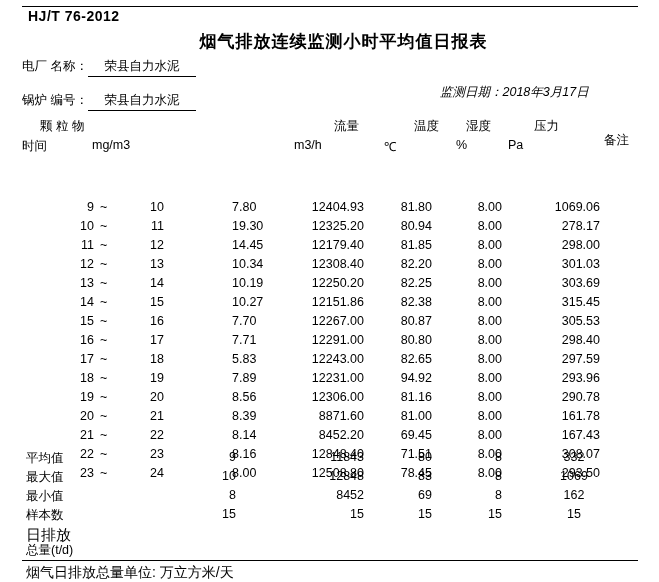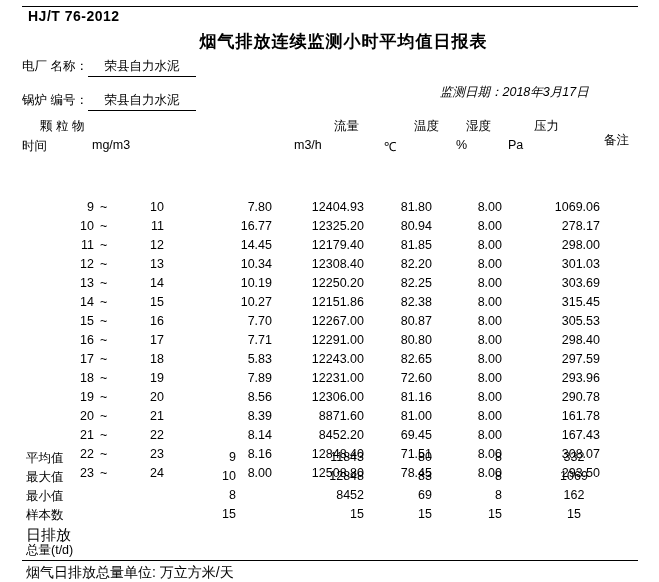--- a/index.html
+++ b/index.html
@@ -104,21 +104,21 @@
     height: 19px;
   }
   .row span, .srow span {
     position: absolute;
     white-space: nowrap;
   }
   
   .c-h1   { left: 70px;  width: 24px; text-align: right; }
   .c-tilde{ left: 100px; }
   .c-h2   { left: 140px; width: 24px; text-align: right; }
-  .c-pm   { left: 232px; width: 40px; text-align: right; }
+  .c-pm   { left: 232px; width: 40px; text-align: left; }
   .c-flow { left: 300px; width: 64px; text-align: right; }
   .c-temp { left: 390px; width: 42px; text-align: right; }
   .c-hum  { left: 468px; width: 34px; text-align: right; }
   .c-pres { left: 548px; width: 52px; text-align: right; }
 
   .summary {
     position: absolute;
     left: 0;
     top: 450px;
     width: 645px;
@@ -204,21 +204,21 @@
       <span class="c-pm">7.80</span>
       <span class="c-flow">12404.93</span>
       <span class="c-temp">81.80</span>
       <span class="c-hum">8.00</span>
       <span class="c-pres">1069.06</span>
     </div>
     <div class="row">
       <span class="c-h1">10</span>
       <span class="c-tilde">~</span>
       <span class="c-h2">11</span>
-      <span class="c-pm">16.77</span>
+      <span class="c-pm">19.30</span>
       <span class="c-flow">12325.20</span>
       <span class="c-temp">80.94</span>
       <span class="c-hum">8.00</span>
       <span class="c-pres">278.17</span>
     </div>
     <div class="row">
       <span class="c-h1">11</span>
       <span class="c-tilde">~</span>
       <span class="c-h2">12</span>
       <span class="c-pm">14.45</span>
@@ -286,21 +286,21 @@
       <span class="c-temp">82.65</span>
       <span class="c-hum">8.00</span>
       <span class="c-pres">297.59</span>
     </div>
     <div class="row">
       <span class="c-h1">18</span>
       <span class="c-tilde">~</span>
       <span class="c-h2">19</span>
       <span class="c-pm">7.89</span>
       <span class="c-flow">12231.00</span>
-      <span class="c-temp">72.60</span>
+      <span class="c-temp">94.92</span>
       <span class="c-hum">8.00</span>
       <span class="c-pres">293.96</span>
     </div>
     <div class="row">
       <span class="c-h1">19</span>
       <span class="c-tilde">~</span>
       <span class="c-h2">20</span>
       <span class="c-pm">8.56</span>
       <span class="c-flow">12306.00</span>
       <span class="c-temp">81.16</span>

